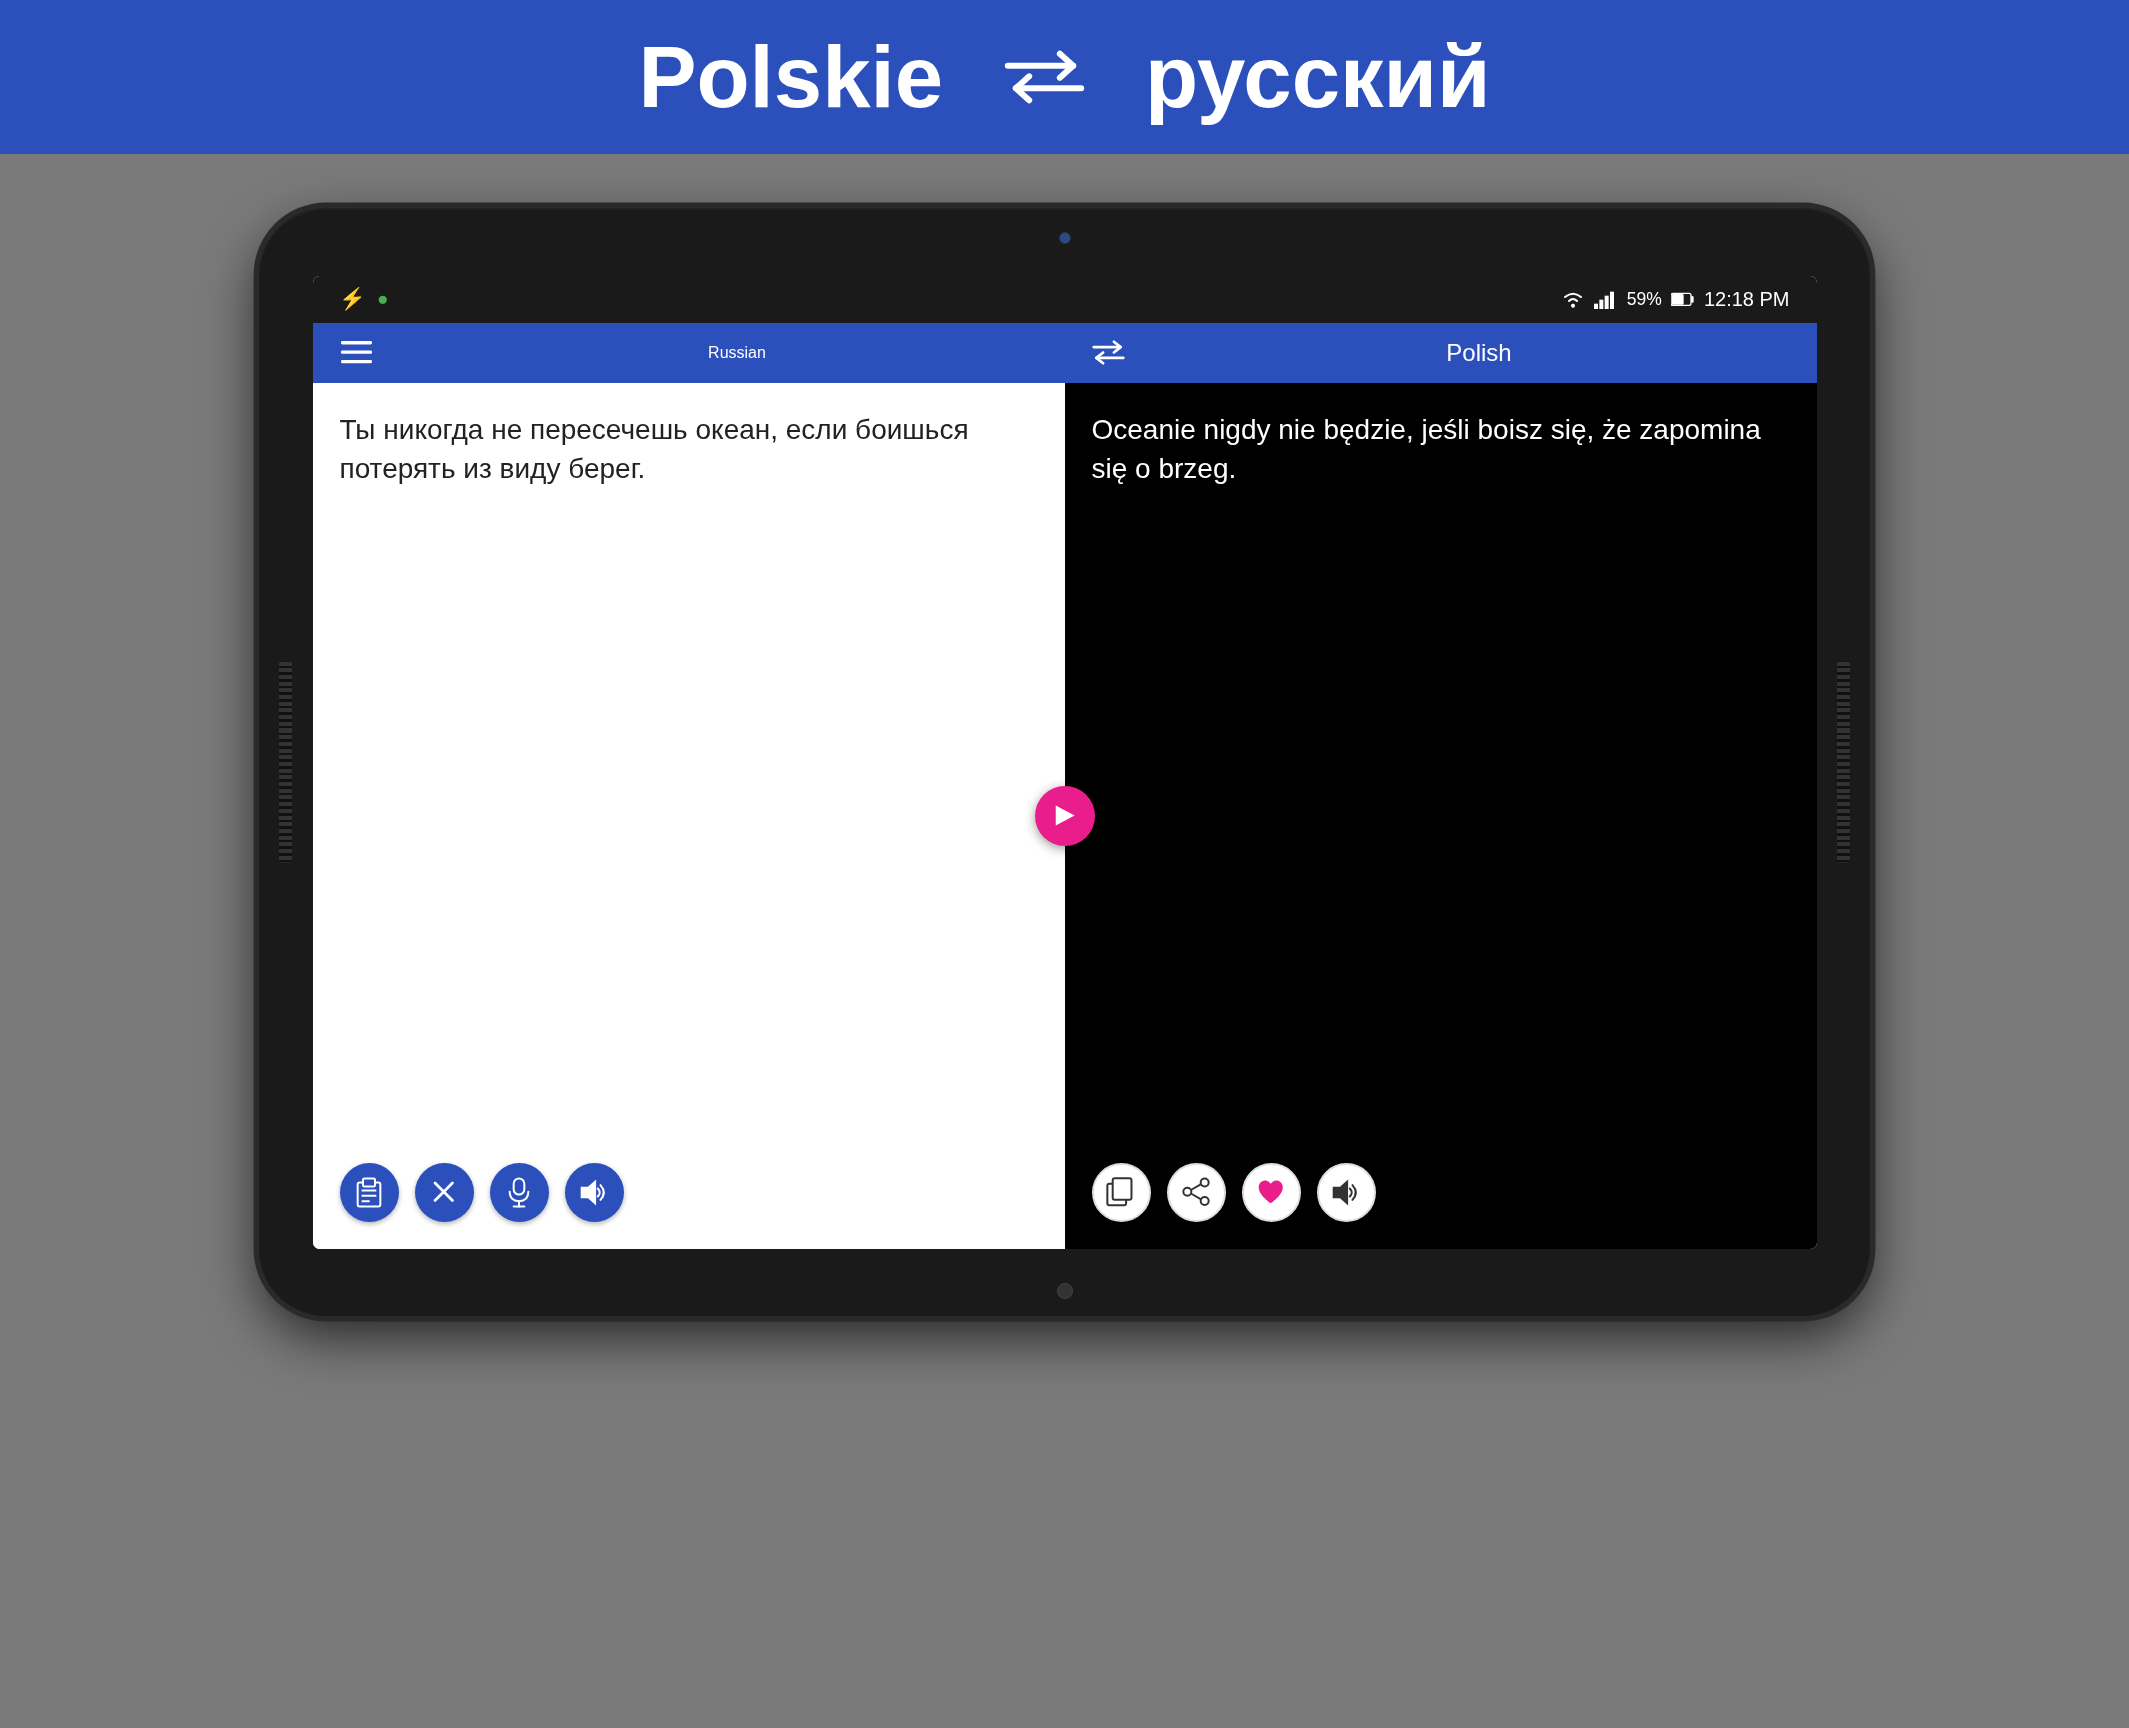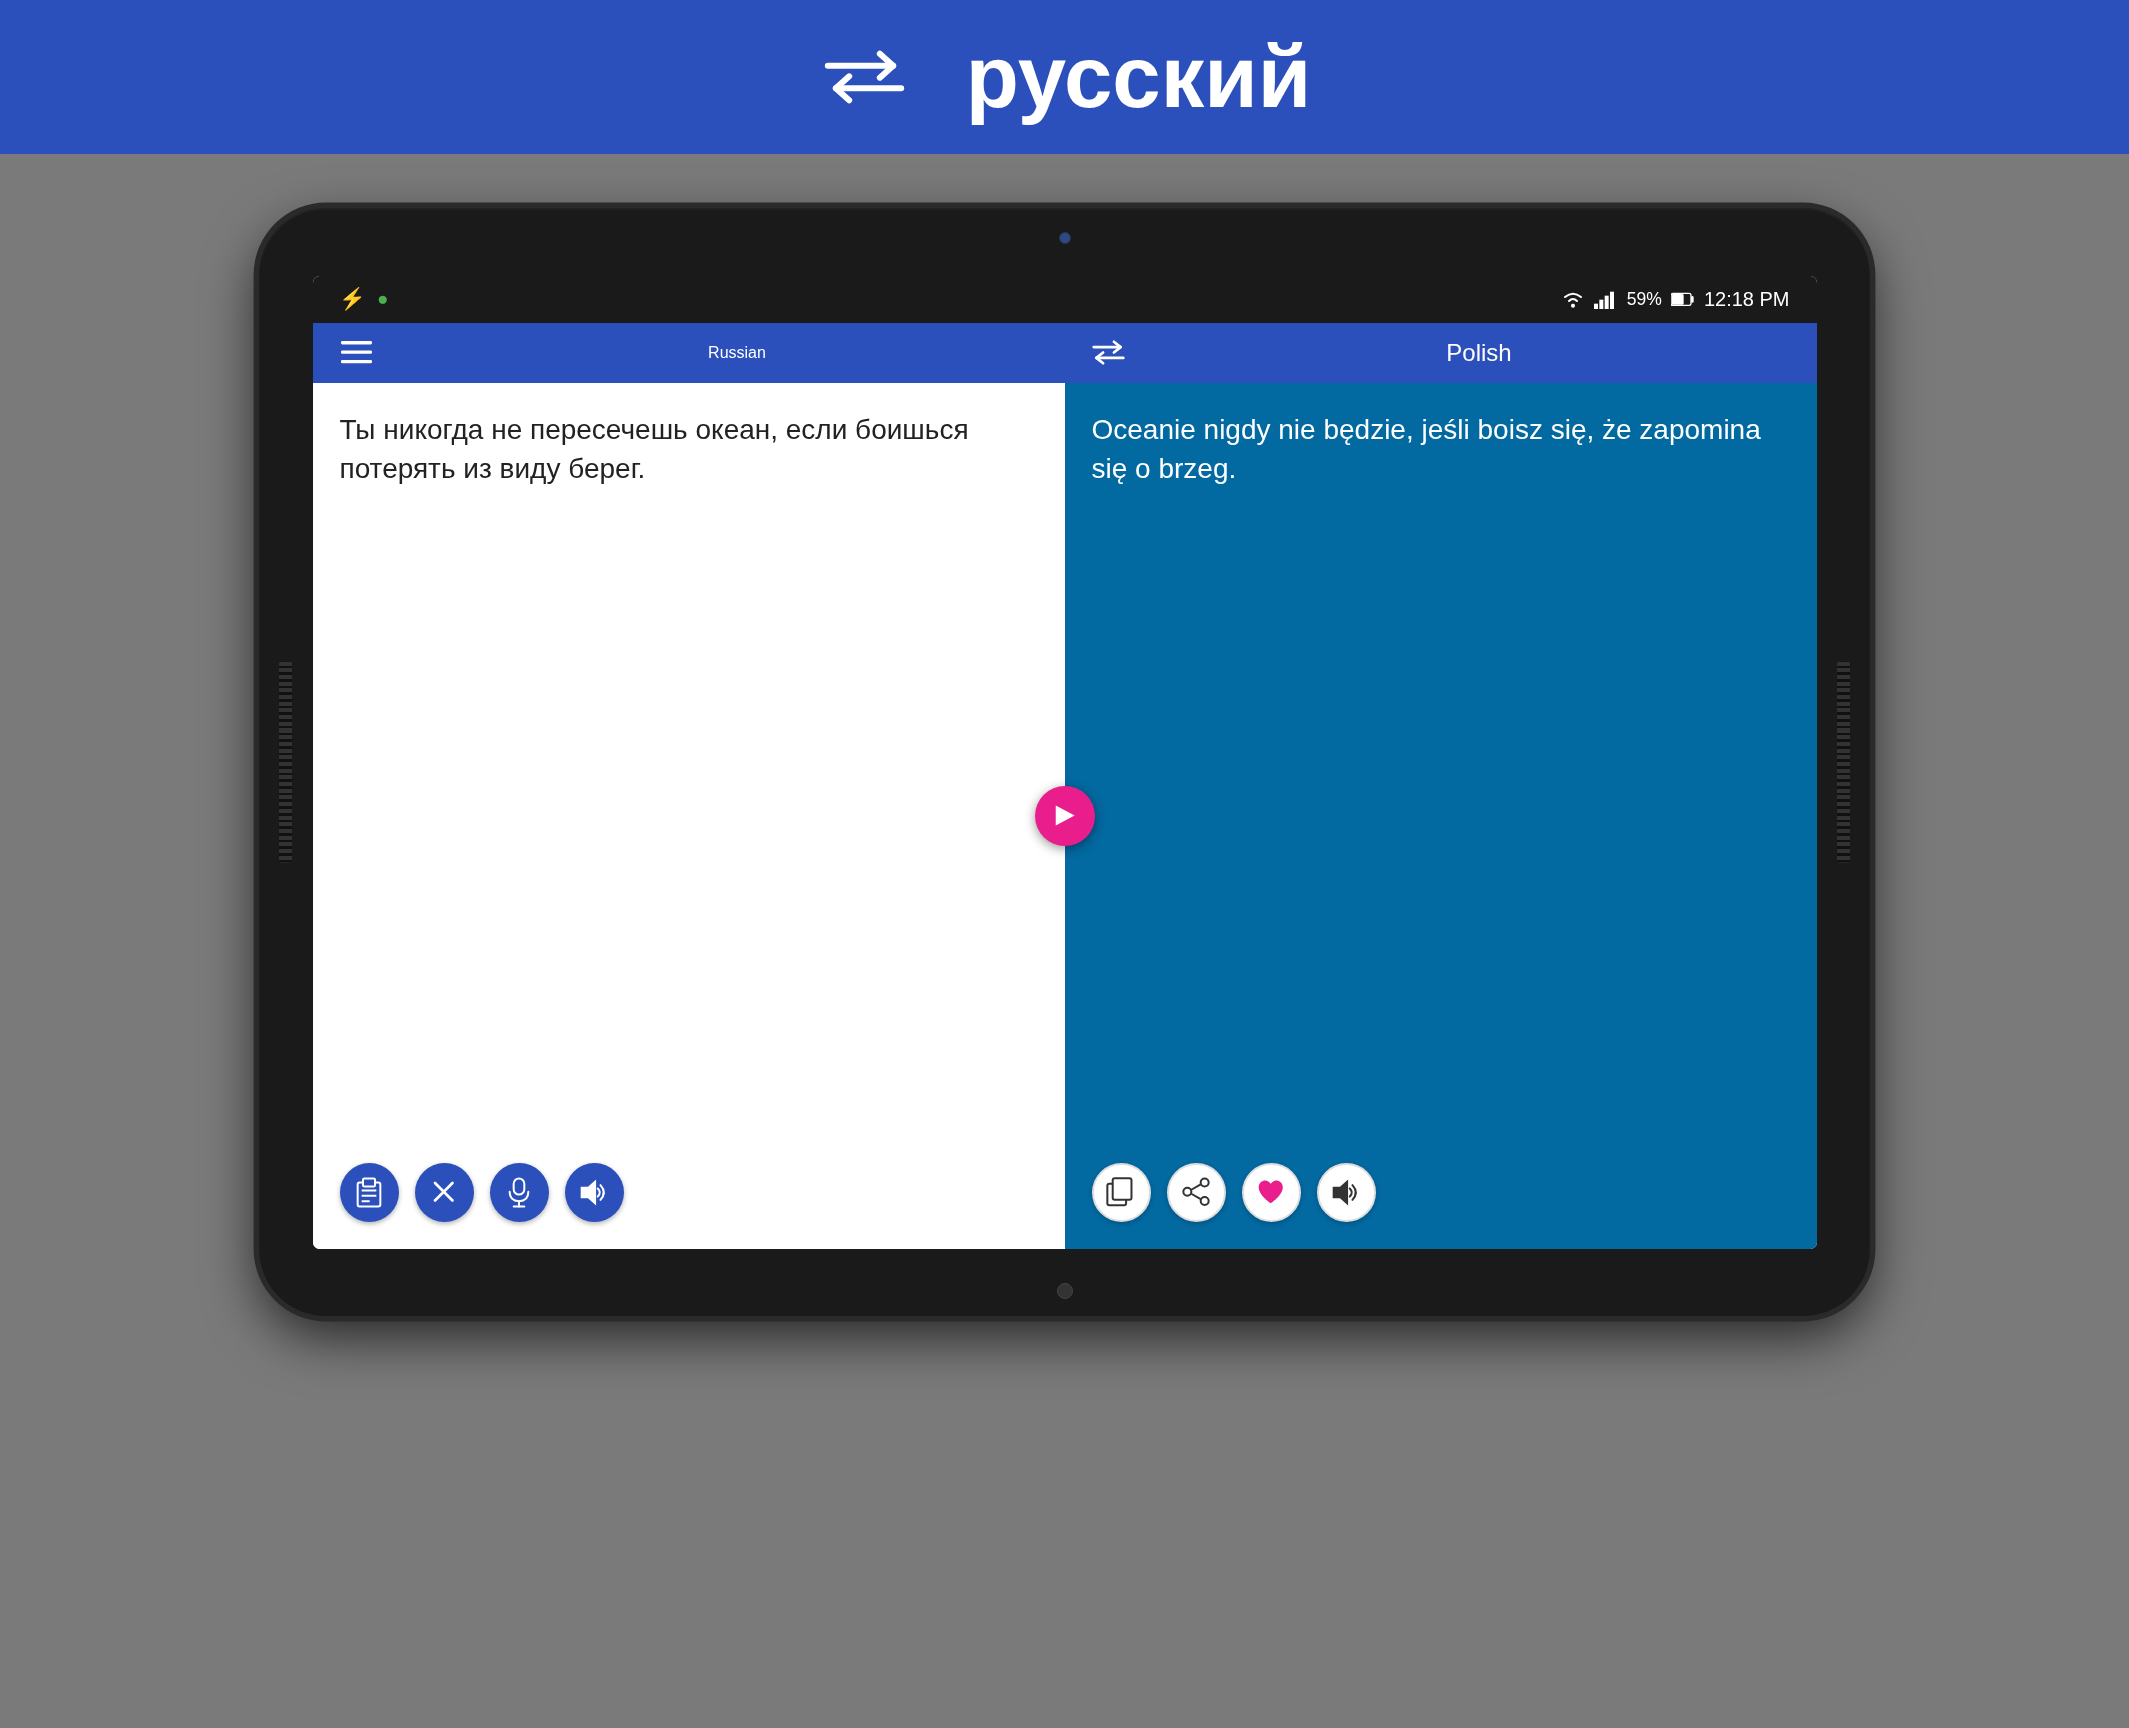--- a/index.html
+++ b/index.html
@@ -242,21 +242,21 @@
       display: flex;
       gap: 16px;
       padding: 13.4px 0 13.4px 0;
       align-items: center;
       justify-content: flex-start;
     }
 
     
     .target-panel {
       width: 50%;
-      background: #0369a1;
+      background: #000000;
       display: flex;
       flex-direction: column;
       padding: 27px 27px 13.4px 27px;
       position: relative;
     }
 
     .target-text {
       flex: 1;
       font-size: 28px;
       color: white;
@@ -342,20 +342,21 @@
       justify-content: center;
       position: relative;
       width: 94px;
       height: 67px;
     }
   </style>
 </head>
 <body>
 
 <div class="top-banner">
+  <span class="banner-lang">Polskie</span>
 
   <div class="swap-arrows-banner">
     <svg width="87" height="60" viewBox="0 0 130 90" fill="none" xmlns="http://www.w3.org/2000/svg">
 
       <line x1="10" y1="28" x2="108" y2="28" stroke="white" stroke-width="9" stroke-linecap="round"></line>
       <polyline points="88,10 108,28 88,46" stroke="white" stroke-width="9" stroke-linecap="round" stroke-linejoin="round" fill="none"></polyline>
 
       <line x1="120" y1="62" x2="22" y2="62" stroke="white" stroke-width="9" stroke-linecap="round"></line>
       <polyline points="42,44 22,62 42,80" stroke="white" stroke-width="9" stroke-linecap="round" stroke-linejoin="round" fill="none"></polyline>
     </svg>

